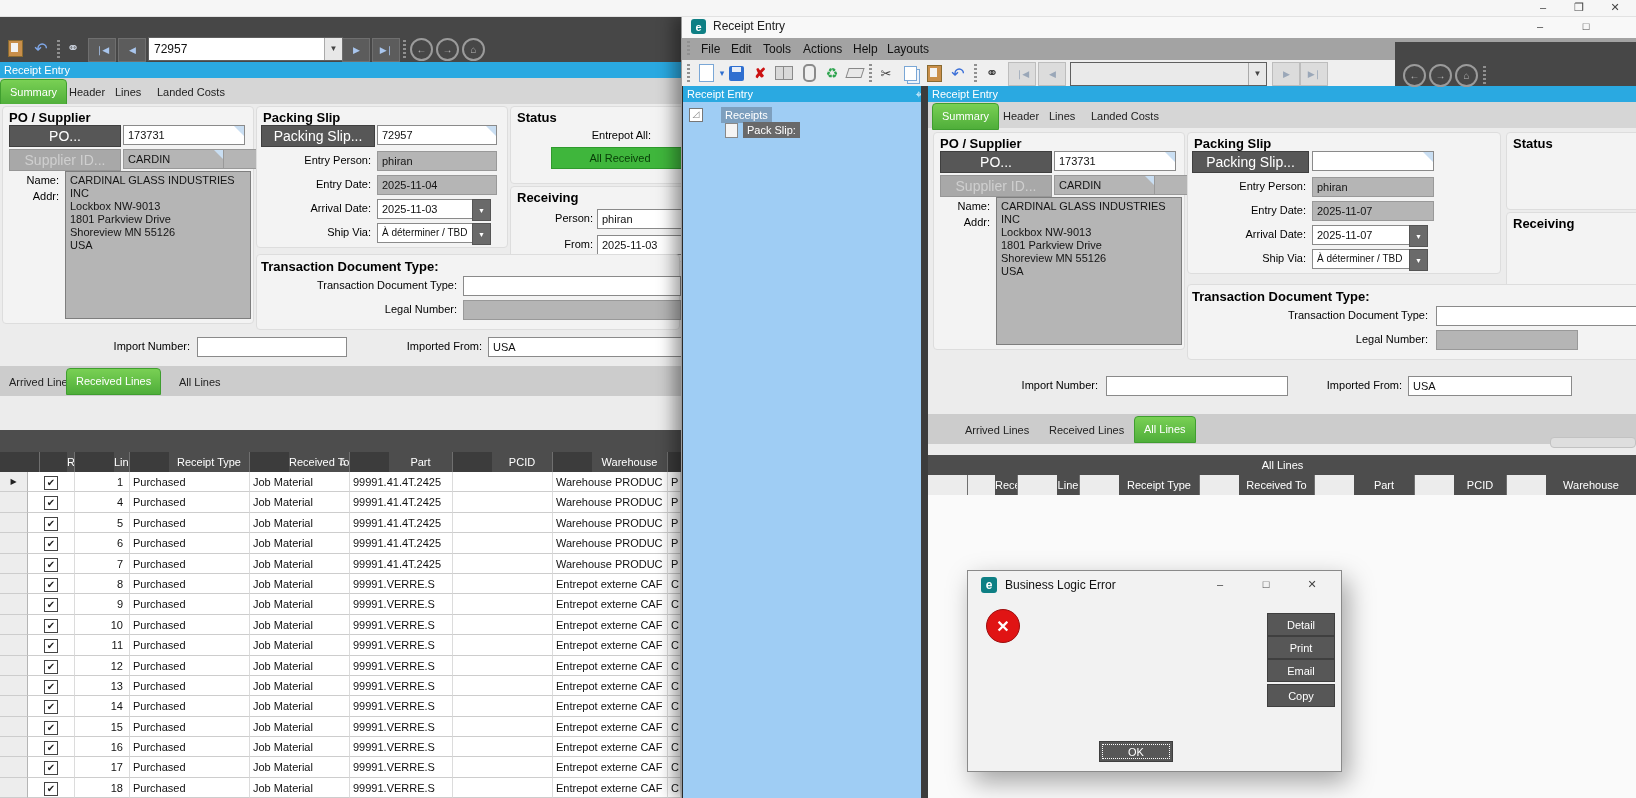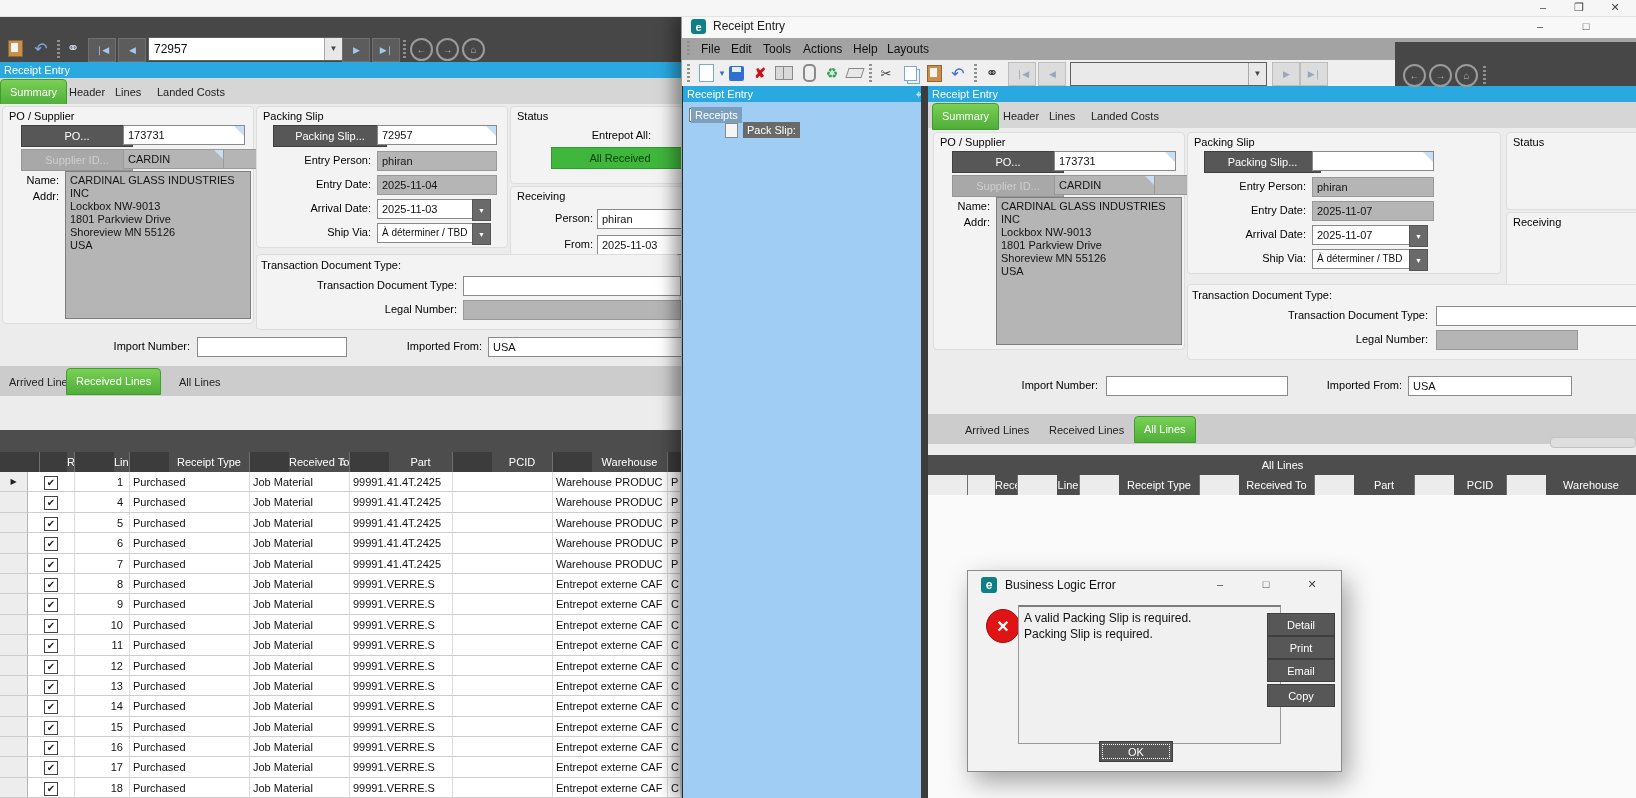--- a/index.html
+++ b/index.html
@@ -31,24 +31,24 @@
   .shape-eraser{width:14px;height:8px;background:#e8e8e8;border:1px solid #888;transform:skewX(-18deg);}
   .shape-copy{width:11px;height:13px;background:#fff;border:1px solid #7aa7d6;box-shadow:3px 3px 0 -1px #eef4fb,3px 3px 0 0 #7aa7d6;}
   .shape-paste{width:13px;height:15px;background:#c98f4a;border:1px solid #8a6a30;position:relative;}
   .shape-paste::after{content:"";position:absolute;left:2px;top:2px;width:7px;height:9px;background:#f3f3f3;}
   
   .tab{position:absolute;height:24px;line-height:24px;padding:0 9px;font-size:11px;color:#222;}
   .tab.sel{background:linear-gradient(#79d054,#4fae3a);border:1px solid #3f9e2f;border-radius:4px 4px 0 0;
            color:#fff;height:25px;line-height:25px;}
   
   .grp{position:absolute;background:#f3f3f3;border:1px solid #ddd;border-radius:4px;}
-  .grptitle{position:absolute;font-weight:normal;font-size:11px;color:#000;white-space:nowrap;}
+  .grptitle{position:absolute;font-weight:bold;font-size:13px;color:#000;white-space:nowrap;}
   .lbl{position:absolute;font-size:11px;color:#000;text-align:right;white-space:nowrap;}
-  .btn-dark{position:absolute;background:#575757;border:1px solid #3f3f3f;color:#fff;font-size:11px;
-            text-align:center;display:flex;align-items:center;justify-content:center;margin-left:12px;}
+  .btn-dark{position:absolute;background:#575757;border:1px solid #3f3f3f;color:#fff;font-size:14px;
+            text-align:center;display:flex;align-items:center;justify-content:center;}
   .btn-dark.dis{background:#a8a8a8;border-color:#969696;color:#cfcfcf;}
   .fld{position:absolute;background:#fff;border:1px solid #8a8a8a;font-size:11px;line-height:18px;
        padding:0 4px;overflow:hidden;white-space:nowrap;}
   .fld.ro{background:#b5b5b5;border-color:#999;color:#151515;}
   .fld.fold::after{content:"";position:absolute;right:0;top:0;border-left:10px solid transparent;border-top:10px solid #c9def2;}
   .ddbtn{position:absolute;width:17px;height:20px;background:#6a6a6a;border:1px solid #555;color:#fff;
          font-size:7px;display:flex;align-items:center;justify-content:center;}
   .badge{position:absolute;background:#3fb63c;border:1px solid #2f9a2d;color:#083c07;font-size:11px;
          display:flex;align-items:center;justify-content:center;}
   
@@ -438,21 +438,21 @@
     <span class="navbtn lt" style="left:590px;top:2px;">▶</span>
     <span class="navbtn lt" style="left:618px;top:2px;">▶❘</span>
   </div>
 
   <div class="abs" style="left:0;top:71px;width:239px;height:712px;background:#9fcdf4;border-left:1px solid #2a2a2a;">
     <div class="caption" style="position:absolute;left:0;top:0;width:100%;height:16px;">
       <span>Receipt Entry</span>
       <span style="position:absolute;right:4px;top:0;color:#eaf6ff;font-size:11px;">⌖</span>
     </div>
     <span class="abs" style="left:6px;top:22px;width:12px;height:12px;background:#fff;border:1px solid #777;font-size:9px;line-height:11px;text-align:center;color:#888;">◿</span>
-    <span class="treenode" style="left:8px;top:21px;background:#7d9fbe;">Receipts</span>
+    <span class="treenode" style="left:38px;top:21px;background:#7d9fbe;">Receipts</span>
     <span class="abs" style="left:42px;top:37px;width:11px;height:13px;background:#f4f4f4;border:1px solid #888;"></span>
     <span class="treenode" style="left:60px;top:36px;background:#696969;">Pack Slip:</span>
   </div>
 
   <div class="abs" style="left:239px;top:71px;width:7px;height:712px;background:#3c3c3c;"></div>
 
   <div class="abs" style="left:246px;top:71px;width:709px;height:712px;background:#ececec;">
     <div class="caption" style="position:absolute;left:0;top:0;width:100%;height:16px;">Receipt Entry</div>
 
     <div class="abs" style="left:0;top:16px;width:709px;height:26px;background:#d6d6d6;">
@@ -553,22 +553,18 @@
 
 <div class="abs dlg">
   <div class="abs" style="left:0;top:0;width:100%;height:28px;background:#f2f2f2;">
     <span class="logo" style="position:absolute;left:13px;top:6px;width:16px;height:16px;font-size:12px;">e</span>
     <span class="abs" style="left:37px;top:7px;font-size:12px;color:#111;">Business Logic Error</span>
     <span class="winctl" style="left:242px;top:6px;width:20px;">–</span>
     <span class="winctl" style="left:288px;top:6px;width:20px;">□</span>
     <span class="winctl" style="left:334px;top:6px;width:20px;">✕</span>
   </div>
   <div class="abs" style="left:18px;top:38px;width:32px;height:32px;border-radius:50%;background:#e01414;border:1px solid #9e0f0f;color:#fff;font-weight:bold;font-size:16px;display:flex;align-items:center;justify-content:center;">✕</div>
-  <div class="abs" style="left:50px;top:34px;width:251px;height:130px;background:#f0f0f0;border:1px solid #9a9a9a;border-top:2px solid #7c7c7c;padding:3px 5px;font-size:12px;line-height:16px;color:#111;">
-    <div>A valid Packing Slip is required.</div>
-    <div>Packing Slip is required.</div>
-  </div>
   <span class="dlgbtn" style="top:42px;">Detail</span>
   <span class="dlgbtn" style="top:65px;">Print</span>
   <span class="dlgbtn" style="top:88px;">Email</span>
   <span class="dlgbtn" style="top:113px;">Copy</span>
   <span class="dlgbtn" style="left:131px;top:170px;width:72px;height:19px;outline:1px dotted #fff;outline-offset:-4px;">OK</span>
 </div>
 
 </body></html>

